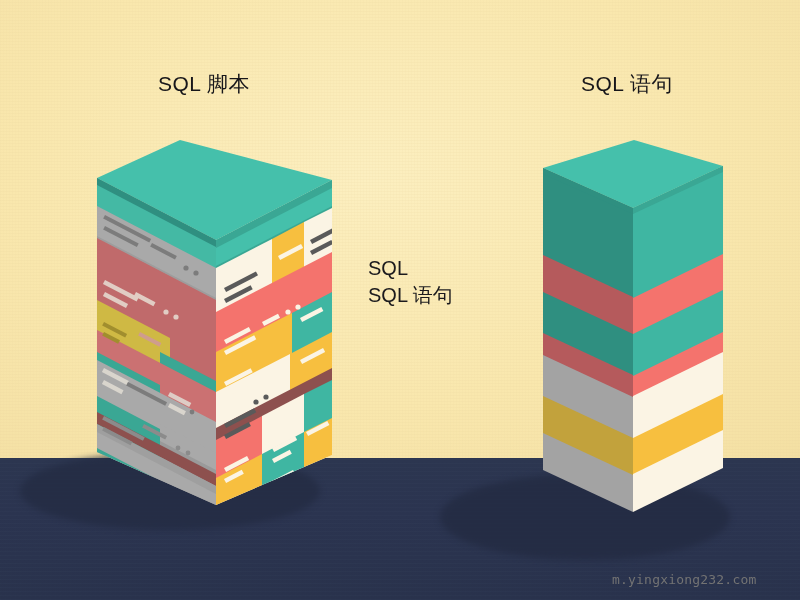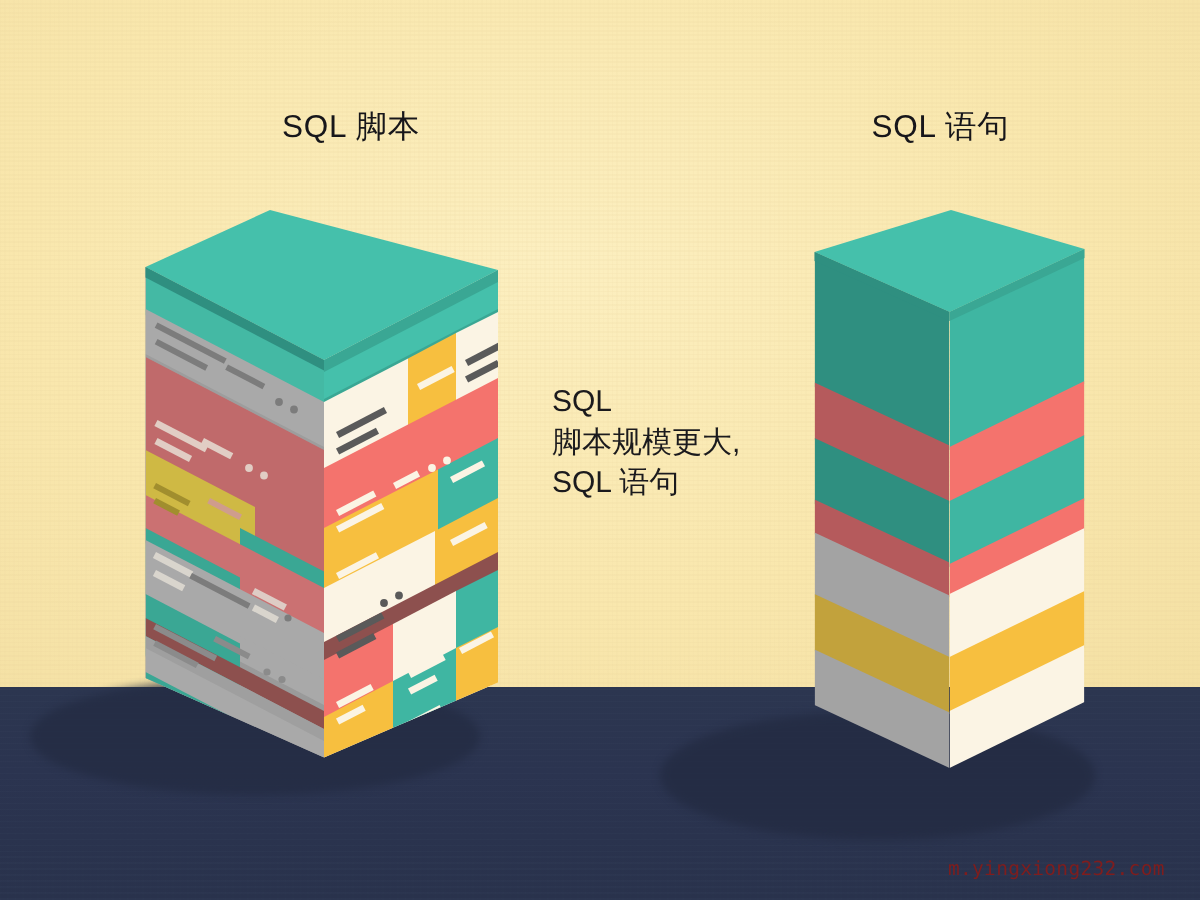--- a/index.html
+++ b/index.html
@@ -28,29 +28,29 @@
     background-image:
       repeating-linear-gradient(0deg, rgba(58,70,96,.35) 0 1px, rgba(0,0,0,0) 1px 4px),
       repeating-linear-gradient(90deg, rgba(45,55,80,.4) 0 1px, rgba(0,0,0,0) 1px 5px);
   }
   .floor-shadow{position:absolute;border-radius:50%;background:#232b42;filter:blur(3px);}
   .shadow-left{left:20px;top:452px;width:300px;height:78px;opacity:.75;}
   .shadow-right{left:440px;top:474px;width:290px;height:86px;opacity:.8;}
 
   
   .title{position:absolute;color:#17161a;font-size:21px;letter-spacing:.5px;white-space:nowrap;}
-  #title-left{left:158px;top:70px;margin-left:30px;}
+  #title-left{left:158px;top:70px;}
   #title-right{left:581px;top:70px;}
 
   
   #caption{position:absolute;left:368px;top:255px;width:170px;color:#1b1a1d;font-size:20px;line-height:27px;}
   #caption div{white-space:nowrap;}
 
   
-  #watermark{position:absolute;left:632px;top:572px;color:#7f1d1d;
+  #watermark{position:absolute;left:612px;top:572px;color:#737373;
     font-family:"DejaVu Sans Mono","Liberation Mono",monospace;font-size:13px;letter-spacing:.2px;white-space:nowrap;}
 
   
   svg.tower{position:absolute;top:0;left:0;width:800px;height:600px;pointer-events:none;}
 </style>
 </head>
 <body>
 
 <div id="stage">
 
@@ -240,19 +240,18 @@
     <polygon points="634,140 723,166 633,208 543,168" fill="#45c0ab"></polygon>
     <polygon points="543,168 633,208 633,214 543,174" fill="#2f8f80"></polygon>
     <polygon points="633,208 723,166 723,172 633,214" fill="#3aa794"></polygon>
   </svg>
 
   <div class="title" id="title-left">SQL 脚本</div>
   <div class="title" id="title-right">SQL 语句</div>
 
   <div id="caption">
     <div>SQL</div>
-    <div>脚本规模更大,</div>
     <div>SQL 语句</div>
   </div>
 
   <div id="watermark">m.yingxiong232.com</div>
 
 </div>
 
 </body></html>

